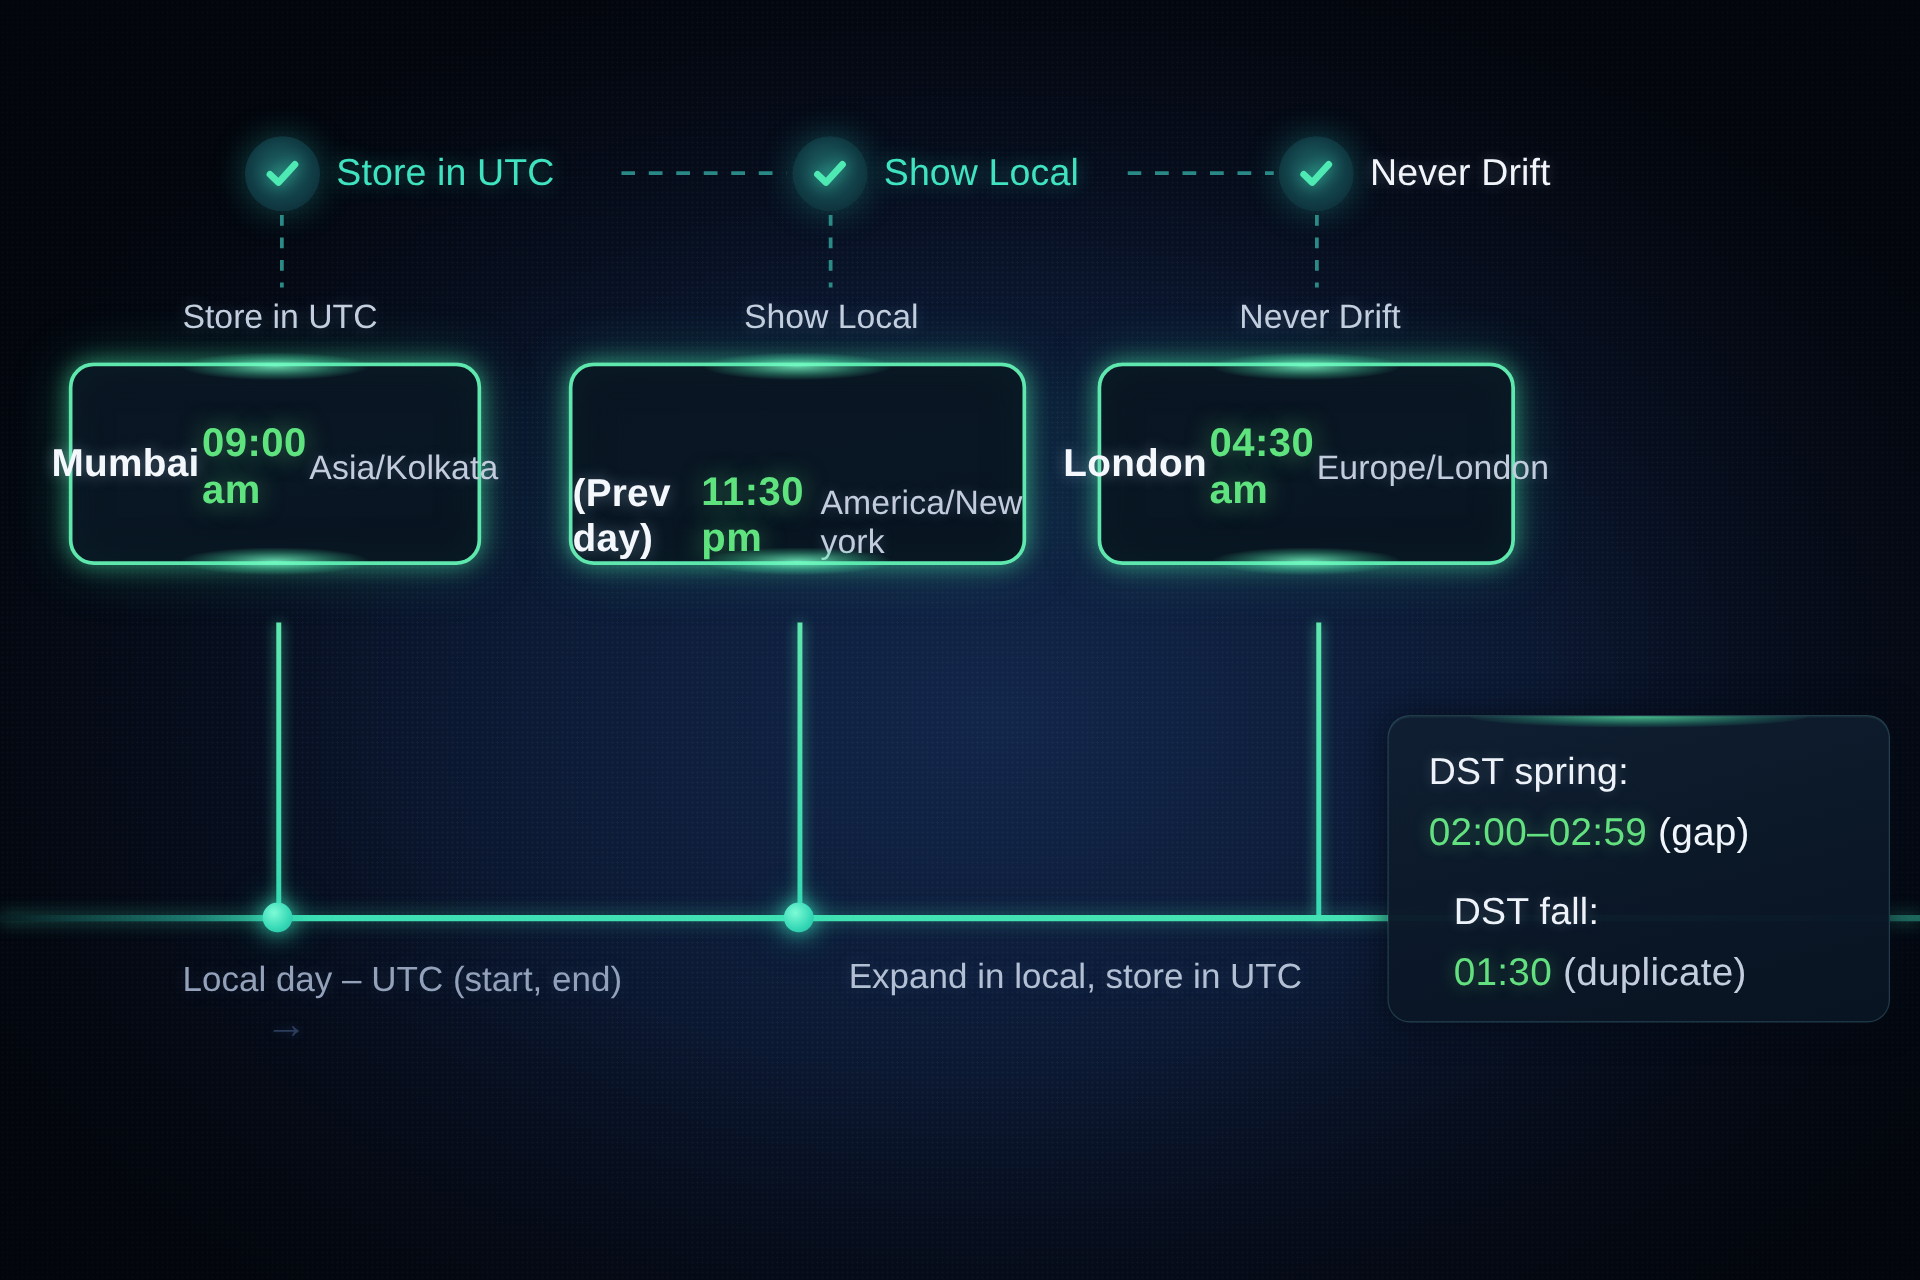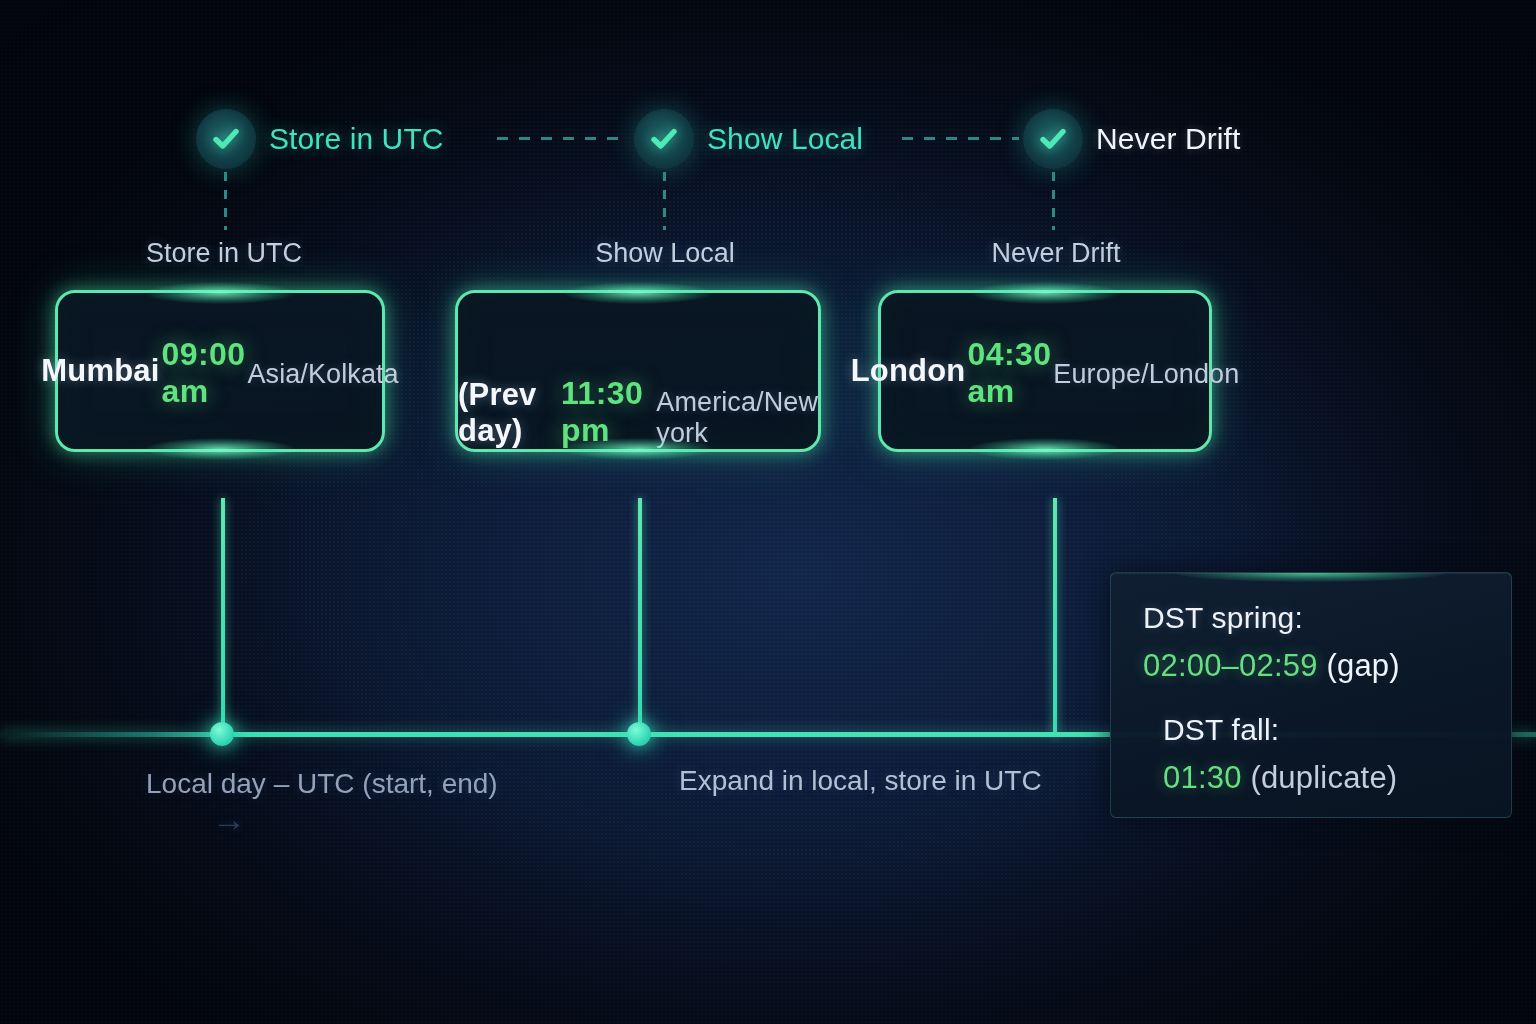--- a/index.html
+++ b/index.html
@@ -171,21 +171,21 @@
   .foot-label.f1 { left:679px; top:765px; color:#b3c0d4; }
   .foot-arrow {
     position:absolute; left:212px; top:802px;
     font-size:34px; color:#2b3c5c; line-height:1;
     text-shadow:0 0 8px rgba(40,70,120,.5);
   }
 
   
   .dst-panel {
     position:absolute; left:1110px; top:572px; width:402px; height:246px;
-    border-radius:6px;
+    border-radius:18px;
     border:1px solid rgba(110,190,200,.22);
     background:linear-gradient(165deg, rgba(16,32,50,.97) 0%, rgba(11,24,40,.98) 55%, rgba(9,20,34,.99) 100%);
     box-shadow:0 0 28px rgba(4,10,20,.8), inset 0 1px 0 rgba(130,220,200,.1);
     padding:30px 0 0 32px;
     overflow:hidden;
     z-index:7;
   }
   .dst-panel::before {
     content:"";
     position:absolute; left:50%; top:-9px; transform:translateX(-50%);

